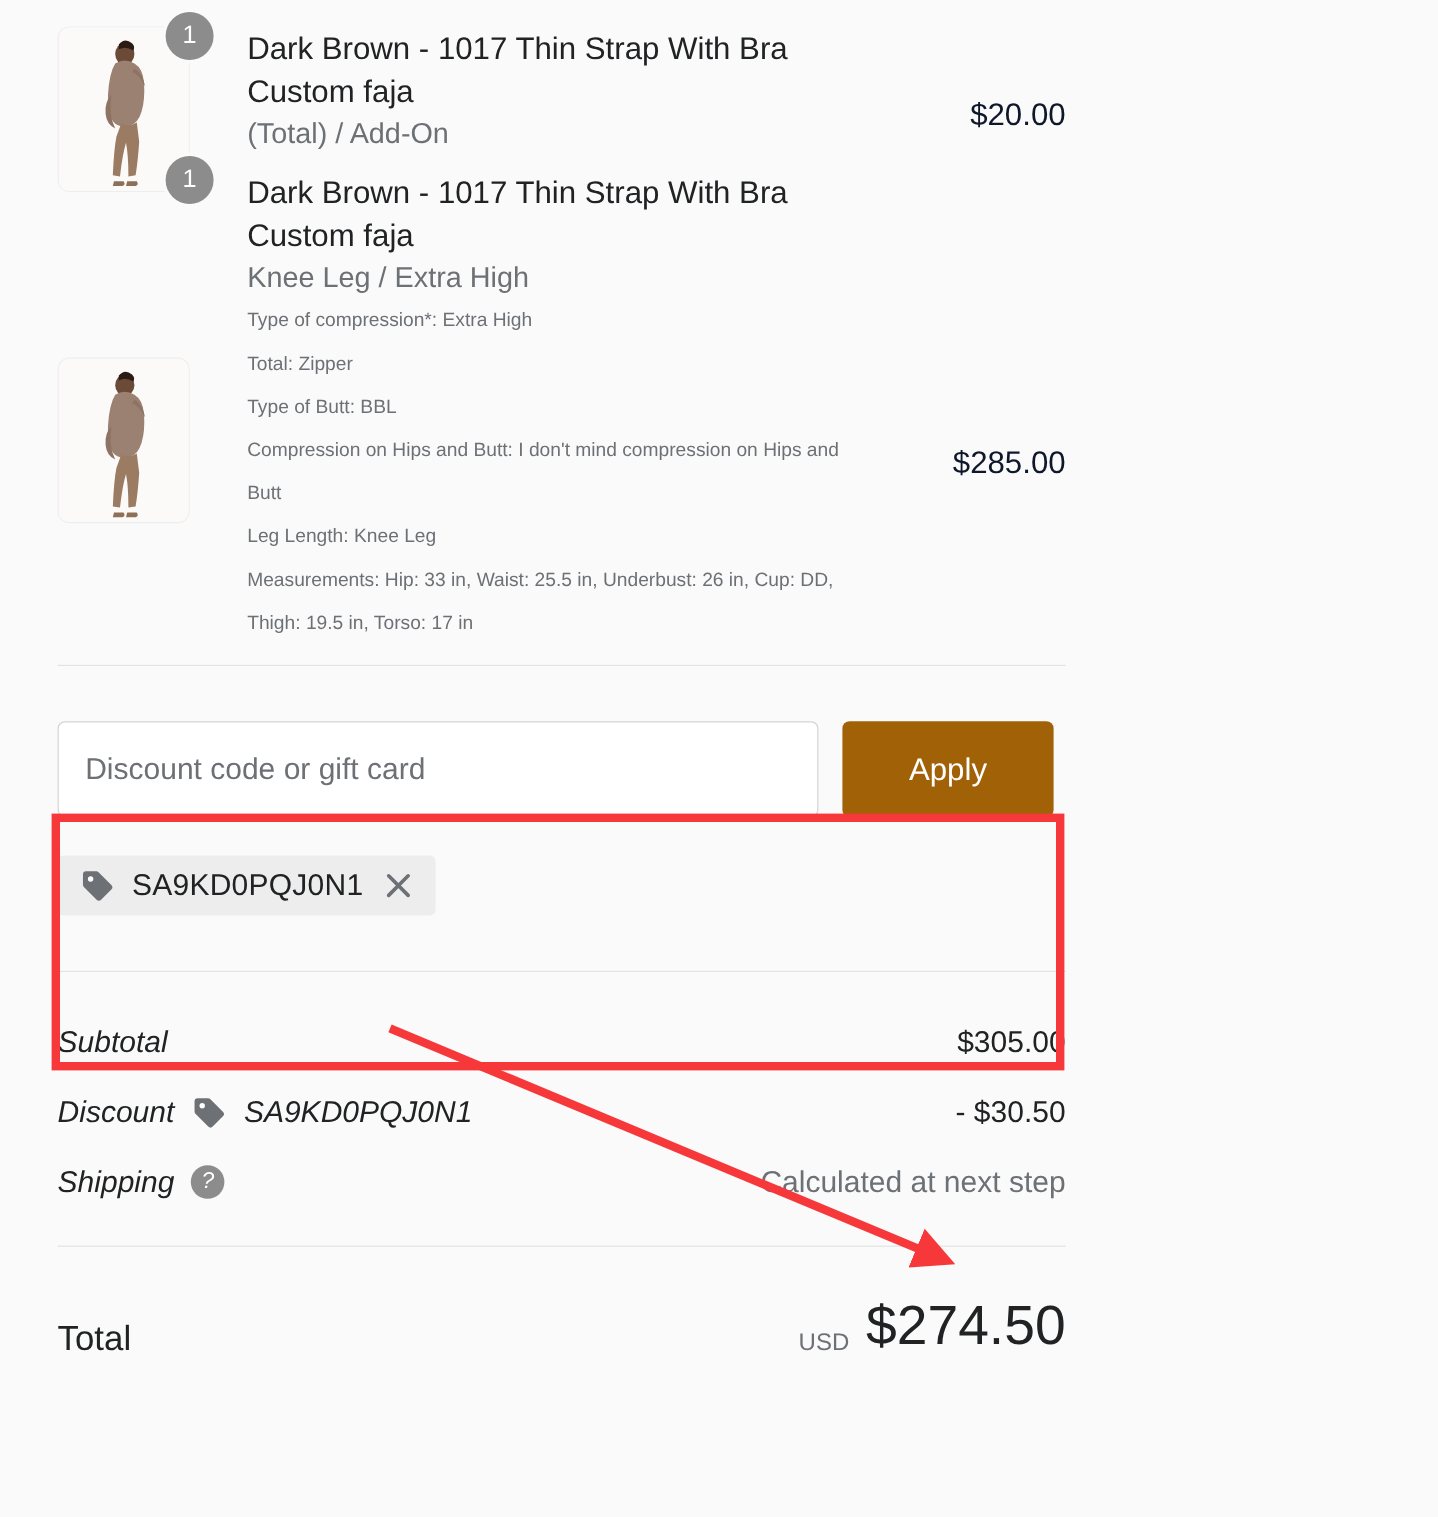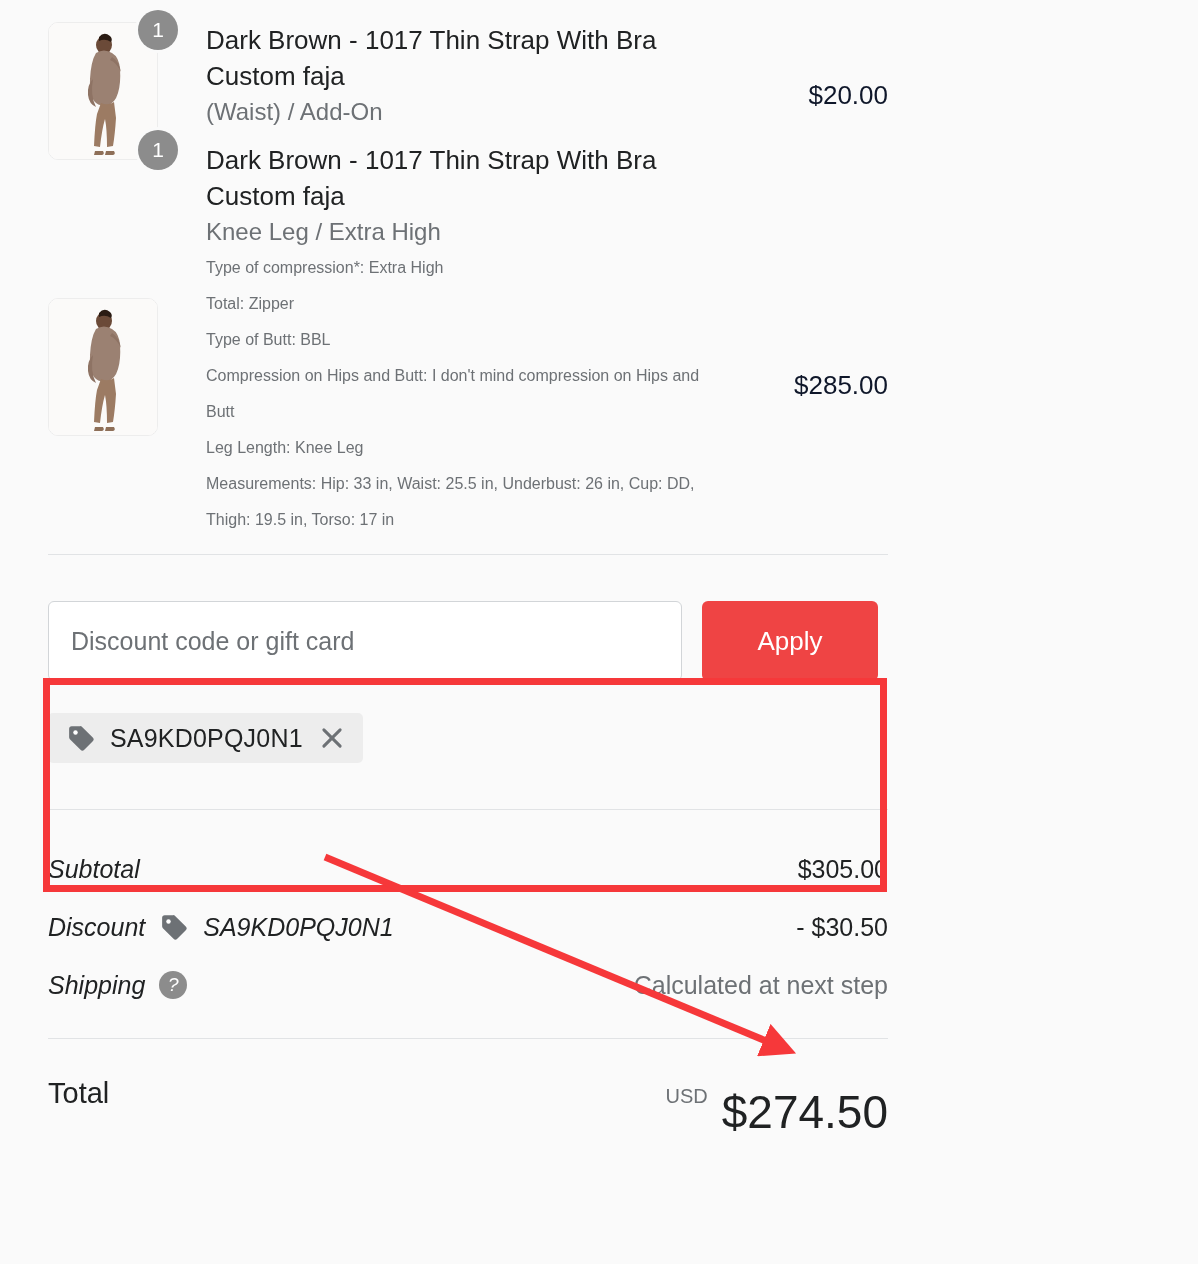--- a/index.html
+++ b/index.html
@@ -147,21 +147,21 @@
     color: #6D7175;
     opacity: 1;
   }
 
   .apply-button {
     margin-left: 20px;
     flex: 0 0 176px;
     height: 80px;
     border: none;
     border-radius: 6px;
-    background: #ef4444;
+    background: #a16207;
     color: #FFFFFF;
     font-size: 26px;
     font-family: "Liberation Sans", sans-serif;
     cursor: default;
   }
 
   .discount-chip {
     margin-top: 32px;
     display: inline-flex;
     align-items: center;
@@ -229,21 +229,21 @@
     align-items: baseline;
     justify-content: space-between;
     width: 840px;
   }
   .total-label {
     font-size: 29px;
     color: #202223;
   }
   .total-amount-wrap {
     display: flex;
-    align-items: flex-start;
+    align-items: flex-end;
     gap: 14px;
   }
   .total-currency {
     font-size: 20px;
     color: #6D7175;
   }
   .total-amount {
     font-size: 46px;
     color: #202223;
   }
@@ -300,21 +300,21 @@
               <path d="M46 128 l8 0 q2 3 -1 4 l-8 0 z" fill="#8E6F58"></path>
               <path d="M63 34 q7 4 9 15 q-5 -10 -11 -12 z" fill="#8E7364"></path>
             </svg>
           </div>
         </div>
         <div class="qty-badge">1</div>
       </div>
 
       <div class="item-body">
         <div class="item-title">Dark Brown - 1017 Thin Strap With Bra Custom faja</div>
-        <div class="item-variant">(Waist) / Add-On</div>
+        <div class="item-variant">(Total) / Add-On</div>
       </div>
 
       <div class="item-price" style="padding-top:58px;">$20.00</div>
     </div>
 
     <div class="line-item" style="margin-top:-18px;">
       <div class="item-thumb-wrap" style="padding-top:156px;">
         <div class="thumb">
           <div class="thumb-photo">
             <svg viewBox="0 0 110 138" width="110" height="138" preserveAspectRatio="xMidYMid meet">

